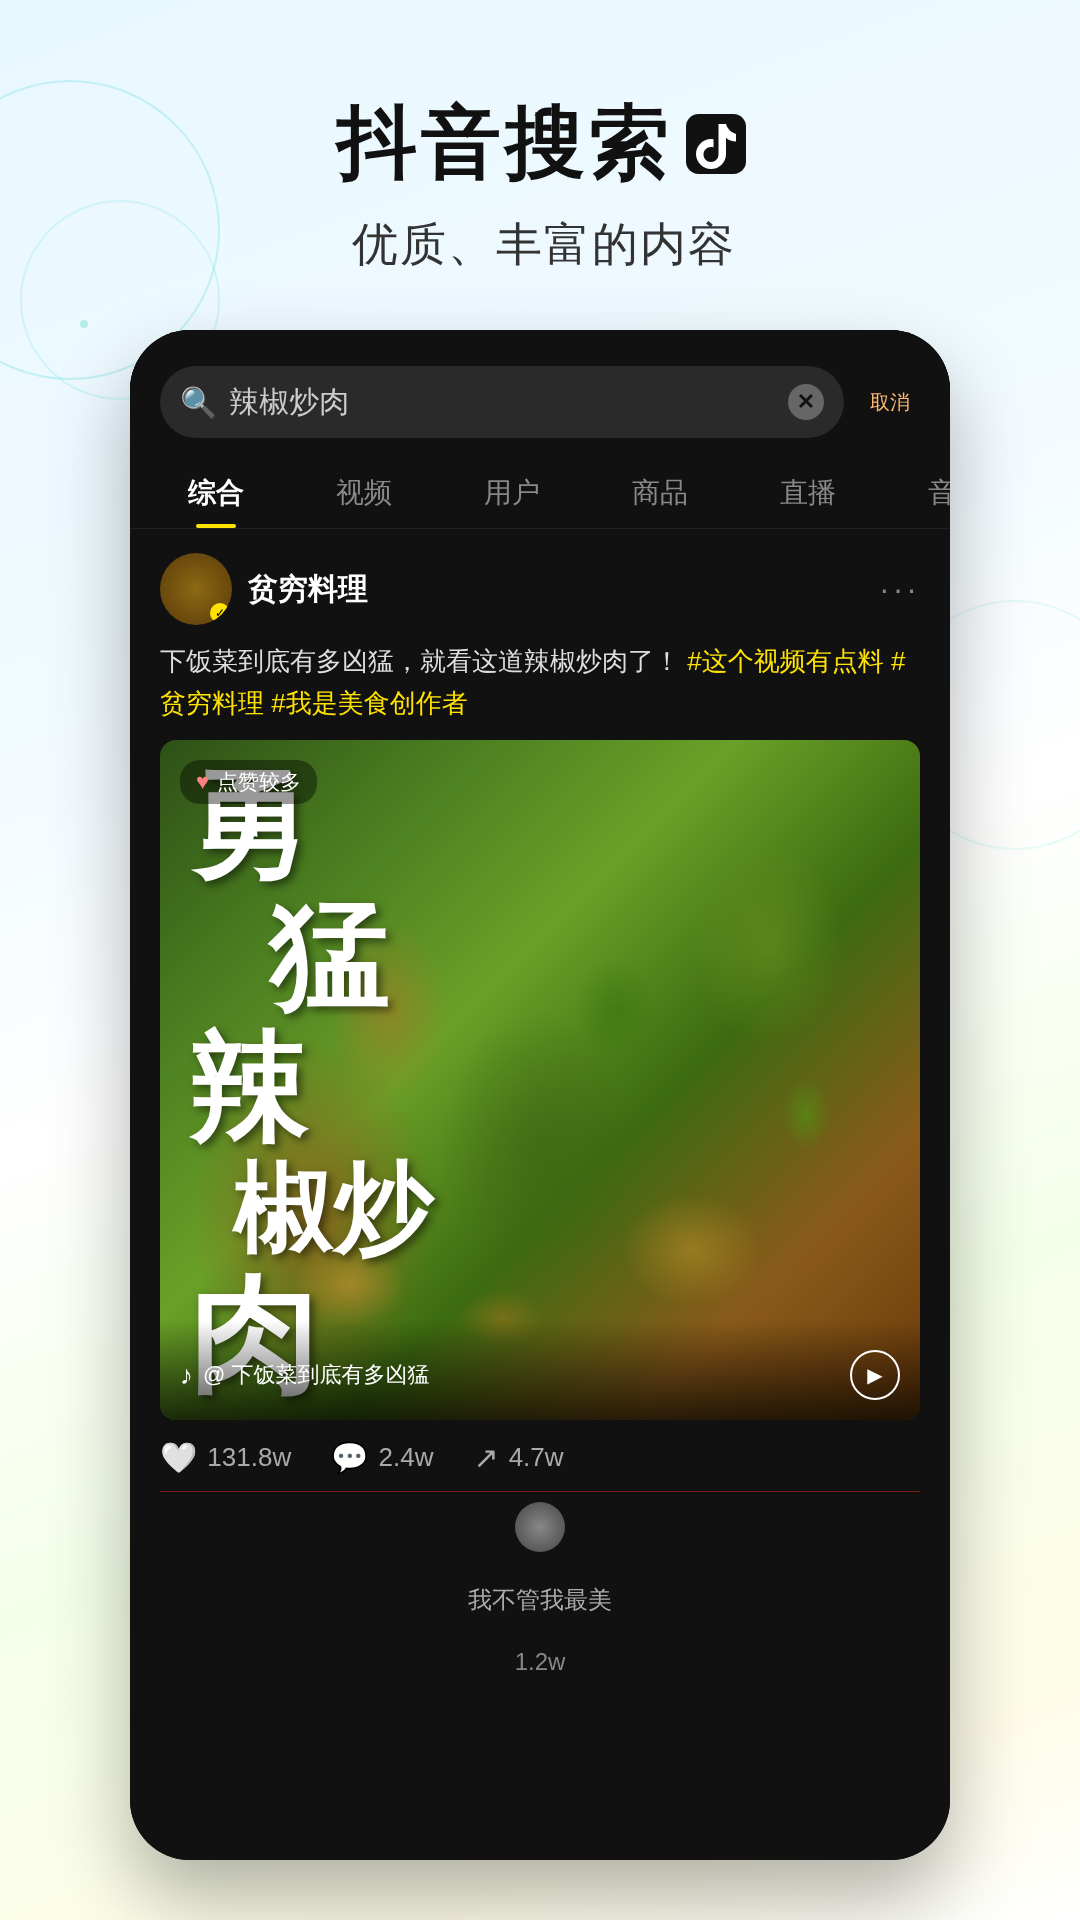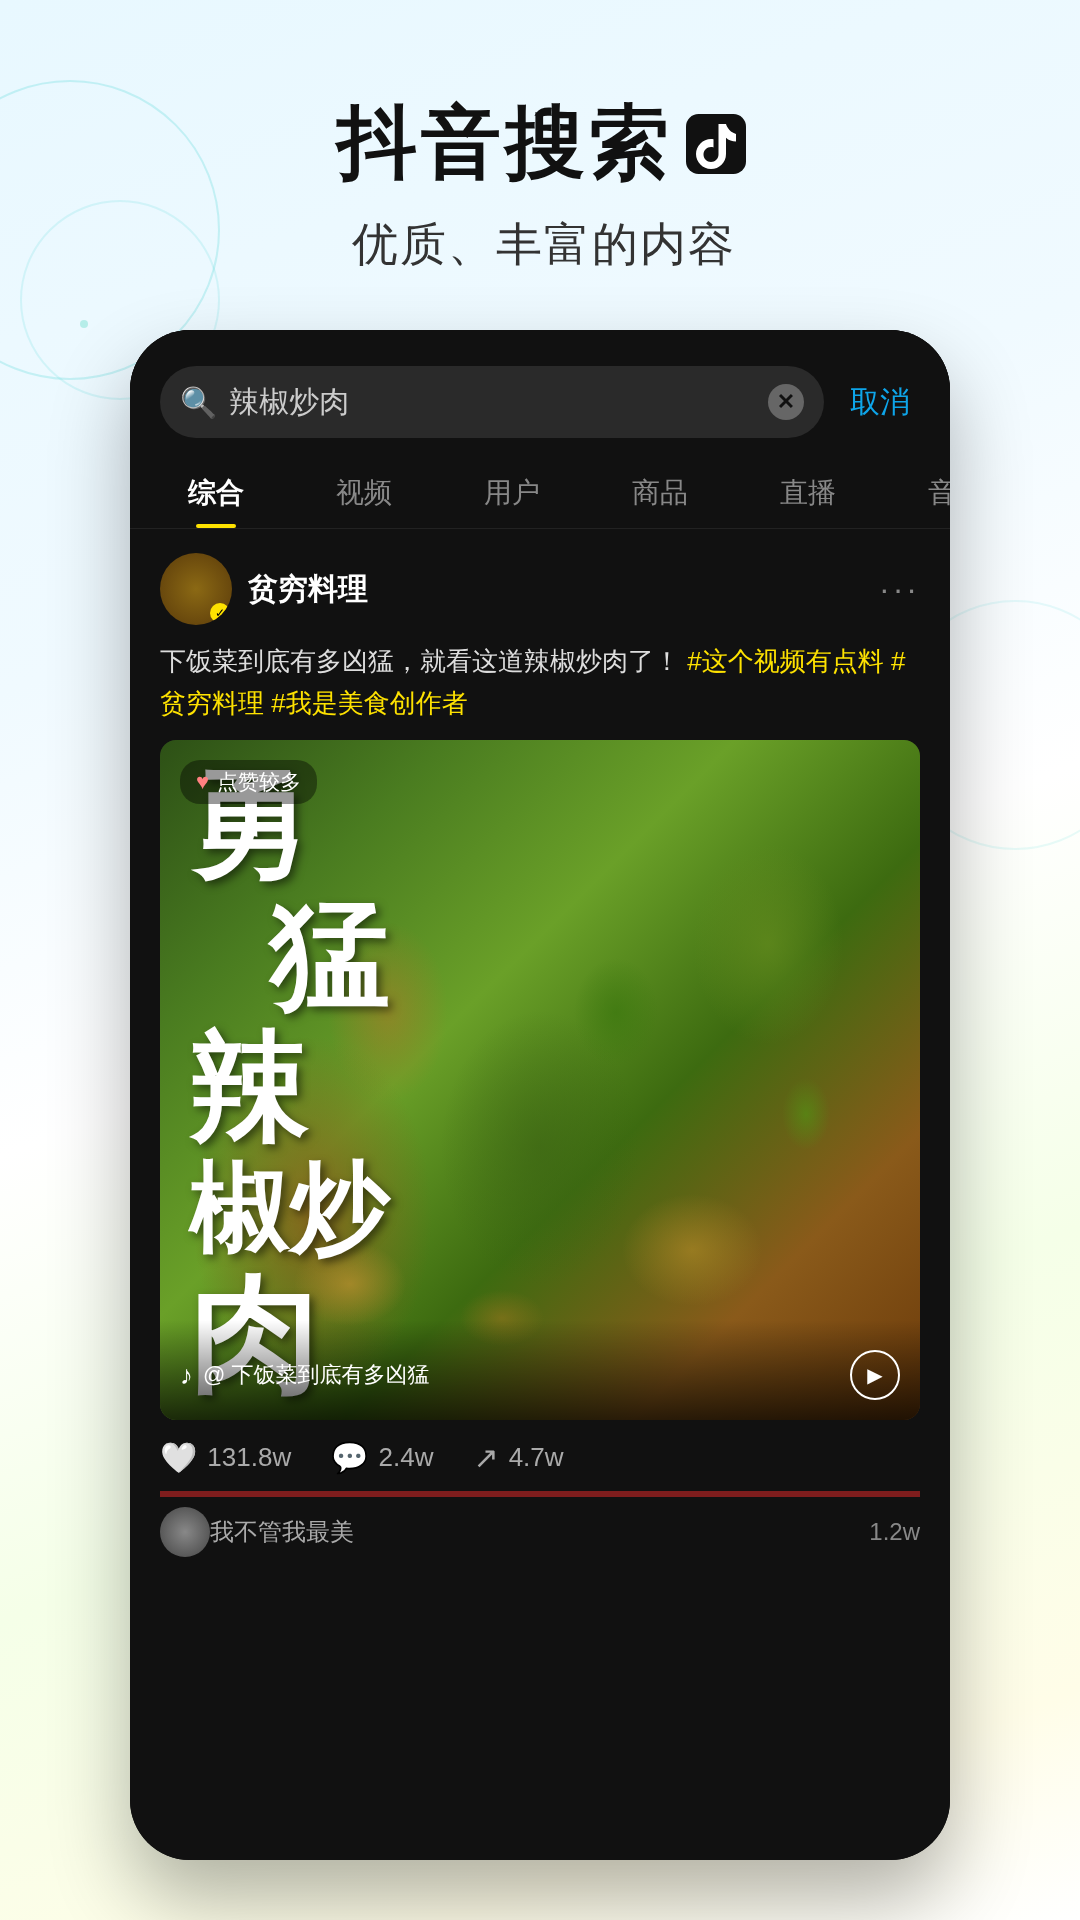--- a/index.html
+++ b/index.html
@@ -148,22 +148,22 @@
       border-radius: 50%;
       display: flex;
       align-items: center;
       justify-content: center;
       color: #111;
       font-size: 22px;
       font-weight: bold;
     }
 
     .cancel-btn {
-      color: #0ea5e9;
-      font-size: 30px;
+      color: #fdba74;
+      font-size: 20px;
       white-space: nowrap;
       padding: 0 10px;
     }
 
     
     .tab-nav {
       background: #111;
       display: flex;
       padding: 0 30px;
       margin-top: 20px;
@@ -402,23 +402,24 @@
     }
 
     .engage-icon {
       font-size: 30px;
     }
 
     
     .comment-preview {
       display: flex;
       align-items: center;
-      gap: 0;
+      gap: 32px;
       padding: 10px 0;
-      border-top: 6px solid #7f1d1d;
+      border-top: 1px solid #7f1d1d;
+      flex-direction: column;
     }
 
     .commenter-avatar {
       width: 50px;
       height: 50px;
       border-radius: 50%;
       background: radial-gradient(circle, #888, #444);
       flex-shrink: 0;
     }
 
@@ -521,21 +522,21 @@
           <div class="likes-badge">
             <span style="color:#ff8080; font-size:22px;">♥</span>
             <span class="likes-badge-text">点赞较多</span>
           </div>
 
           <div class="video-text-overlay">
             <div class="video-big-text">
               <span class="line">勇</span>
               <span class="line" style="margin-left:80px;">猛</span>
               <span class="line">辣</span>
-              <span class="line" style="font-size:100px;">椒炒</span>
+              <span class="line" style="font-size:100px;margin-left:44px;">椒炒</span>
               <span class="line" style="font-size:130px;">肉</span>
             </div>
           </div>
 
           <div class="video-bottom-bar">
             <div class="music-info">
               <span style="font-size:26px; color:#fff;">♪</span>
               <span>@ 下饭菜到底有多凶猛</span>
             </div>
             <div class="play-btn">▶</div>

